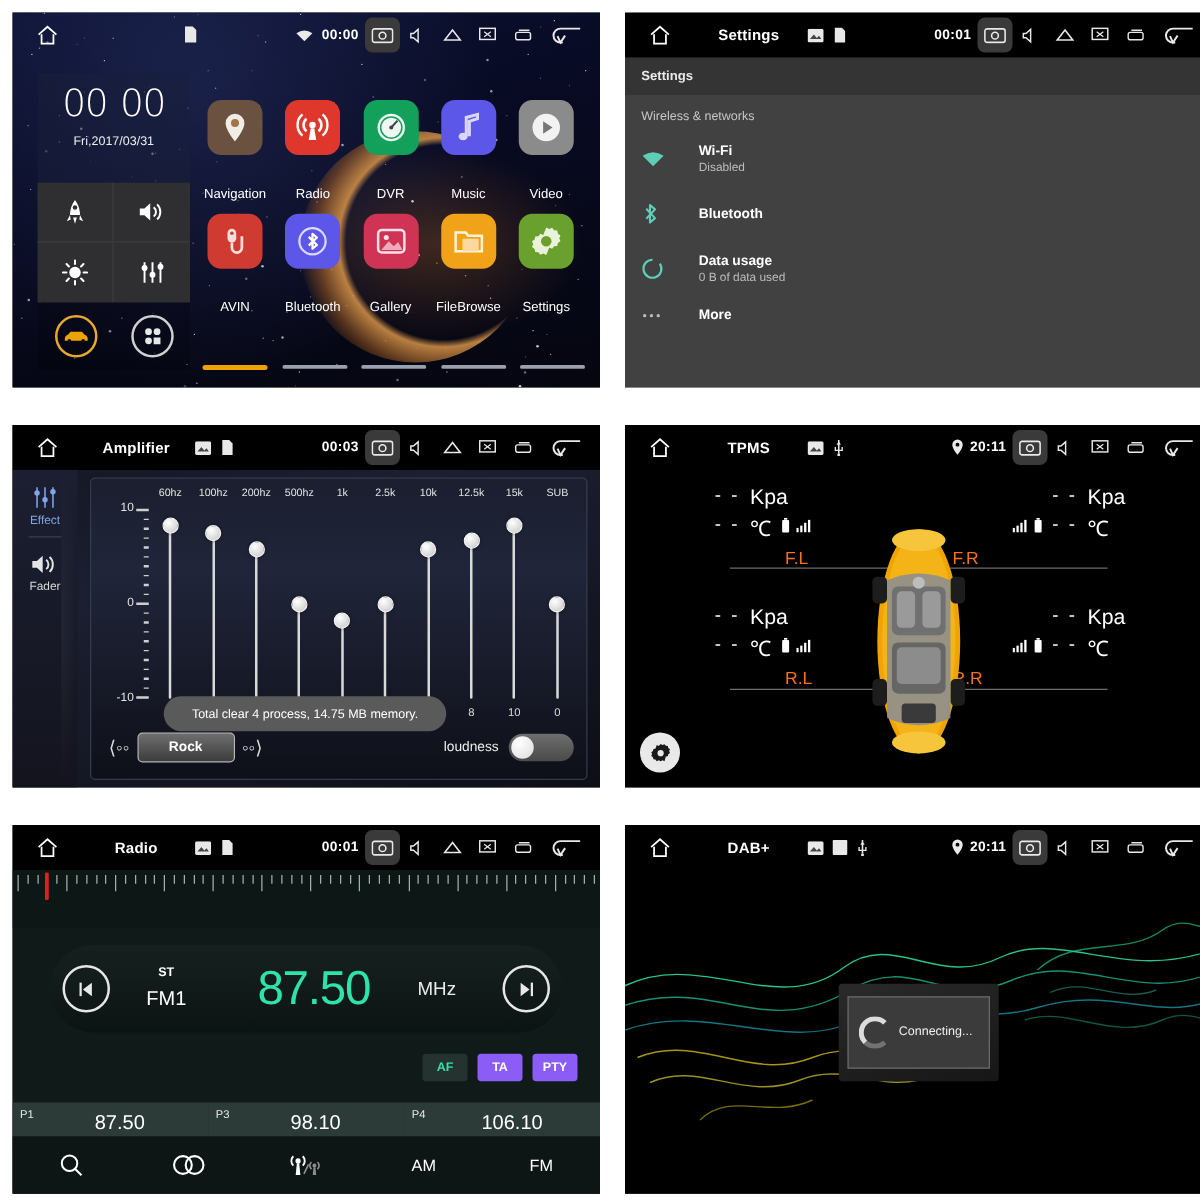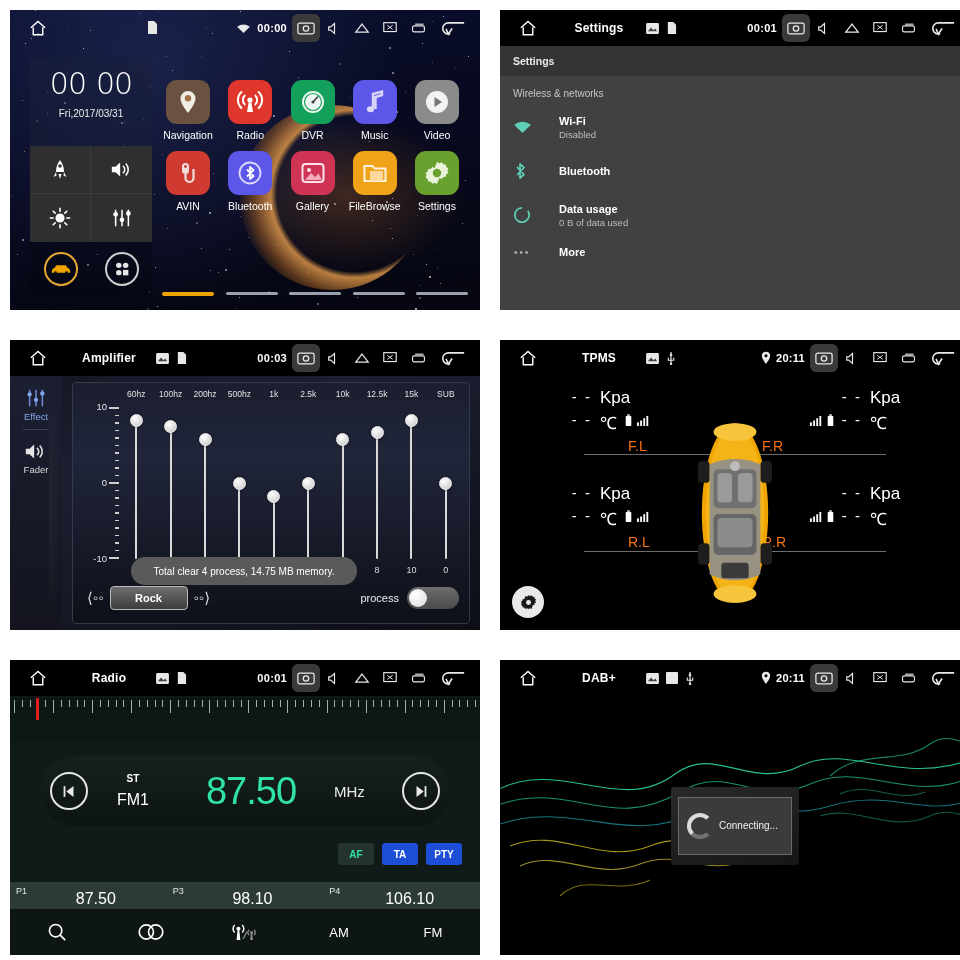--- a/index.html
+++ b/index.html
@@ -66,21 +66,21 @@
   .w-quick { display: grid; grid-template-columns: 1fr 1fr; grid-template-rows: 1fr 1fr; height: 96px; background: #2f2f31; }
   .w-cell { display: flex; align-items: center; justify-content: center; border-right: 1px solid #3c3c3e; border-bottom: 1px solid #3c3c3e; }
   .w-cell:nth-child(2n) { border-right: none; }
   .w-cell:nth-child(n+3) { border-bottom: none; }
   .w-dock { height: 54px; display: flex; align-items: center; justify-content: space-around; }
   .dock-ring { width: 34px; height: 34px; border-radius: 50%; border: 2px solid #e7a830; display: flex; align-items: center; justify-content: center; }
   .dock-ring2 { width: 34px; height: 34px; border-radius: 50%; border: 2px solid #cfcfcf; display: flex; align-items: center; justify-content: center; }
 
   .appgrid { position: absolute; left: 150px; top: 70px; width: 305px; }
   .approw { display: flex; justify-content: space-between; margin-bottom: 10px; }
-  .app { width: 56px; display: flex; flex-direction: column; align-items: center; }
+  .app { width: 56px; display: flex; flex-direction: column; align-items: center; gap: 20px; }
   .app-icon { width: 44px; height: 44px; border-radius: 11px; display: flex; align-items: center; justify-content: center; }
   .app-label { margin-top: 5px; font-size: 10.5px; color: #fff; white-space: nowrap; }
   .pagebar { position: absolute; left: 152px; bottom: 14px; width: 306px; display: flex; justify-content: space-between; }
   .pagebar span { display: block; width: 52px; height: 3px; background: #9aa0ad; border-radius: 2px; }
   .pagebar span.on { background: #eda400; height: 4px; }
 
   
   .set-body { position: absolute; inset: 36px 0 0 0; background: #414141; }
   .set-head { height: 30px; background: #343434; display: flex; align-items: center; padding-left: 13px; }
   .set-head span { font-size: 10.5px; color: #eaeaea; font-weight: bold; }
@@ -159,21 +159,21 @@
   .rd-scalelabels span { position: absolute; font-size: 8.5px; color: #b9c6c4; transform: translateX(-50%); }
   .rd-display { position: absolute; left: 30px; right: 30px; top: 60px; height: 70px; border-radius: 35px;
                 background: linear-gradient(180deg,#16211f,#0c1413); display: flex; align-items: center; }
   .rd-nav { width: 38px; height: 38px; border-radius: 50%; border: 2px solid #e6e6e6; display: flex; align-items: center; justify-content: center; margin: 0 10px; }
   .rd-band { width: 70px; display: flex; flex-direction: column; align-items: center; }
   .rd-st { font-size: 10px; color: #fff; font-weight: bold; }
   .rd-fm { font-size: 16px; color: #fff; margin-top: 7px; }
   .rd-freq { flex: 1; text-align: center; font-size: 38px; color: #2fe3a8; font-weight: 300; letter-spacing: -1px; }
   .rd-mhz { font-size: 15px; color: #e9e9e9; width: 58px; }
   .rd-rds { position: absolute; right: 18px; top: 147px; display: flex; gap: 8px; }
-  .rd-rds div { width: 36px; height: 22px; border-radius: 3px; background: #1d4ed8; color: #fff;
+  .rd-rds div { width: 36px; height: 22px; border-radius: 3px; background: #8b5cf6; color: #fff;
                 font-size: 10px; font-weight: bold; display: flex; align-items: center; justify-content: center; }
   .rd-rds div.af { background: #253330; color: #2fe3a8; }
   .rd-presets { position: absolute; left: 0; right: 0; top: 186px; height: 70px;
                 display: grid; grid-template-columns: repeat(3,1fr); grid-template-rows: 1fr 1fr; }
   .rd-p { border-right: 1px solid #2c3a38; border-bottom: 1px solid #2c3a38; position: relative; background: #2d3b38; }
   .rd-p:nth-child(3n) { border-right: none; }
   .rd-p:nth-child(n+4) { border-bottom: none; }
   .rd-p .num { position: absolute; left: 6px; top: 4px; font-size: 9px; color: #e3e9e8; }
   .rd-p .val { position: absolute; inset: 0; display: flex; align-items: center; justify-content: center;
                font-size: 16px; color: #fff; padding-left: 16px; }
@@ -885,21 +885,21 @@
         <span>0</span>
       </div>
 
       <div class="toast">Total clear 4 process, 14.75 MB memory.</div>
 
       <div class="eq-bottom">
         <div class="preset-prev">⟨◦◦</div>
         <div class="preset-btn">Rock</div>
         <div class="preset-next">◦◦⟩</div>
         <div class="loud-wrap">
-          <div class="loud-lbl">process</div>
+          <div class="loud-lbl">loudness</div>
           <div class="loud-sw">
               <i></i>
             </div>
         </div>
       </div>
     </div>
   </div>
 
   <div class="panel">
     <div class="statusbar" style="background:#000">

